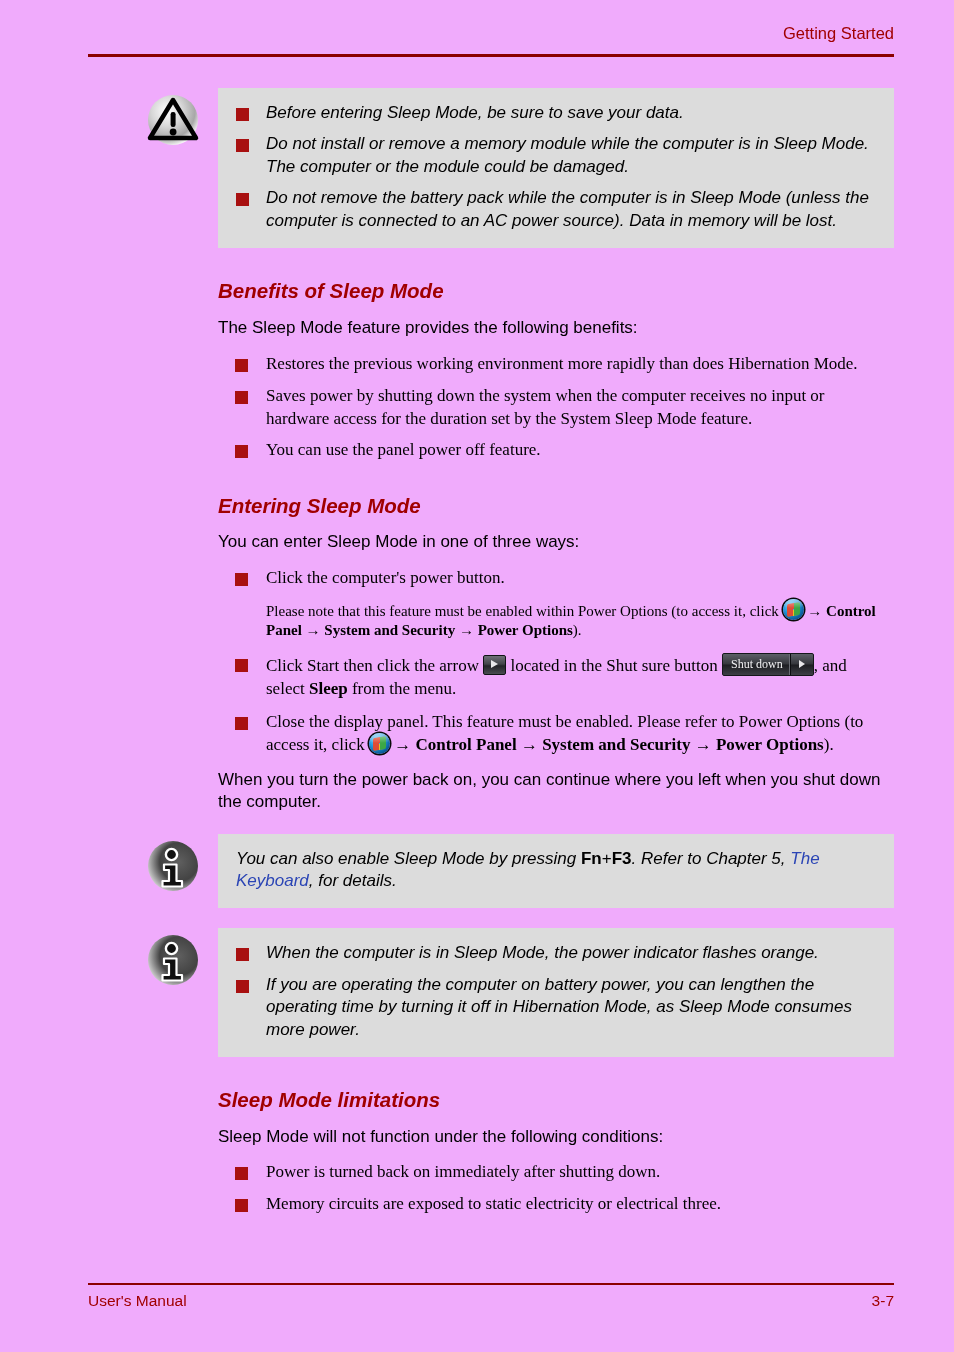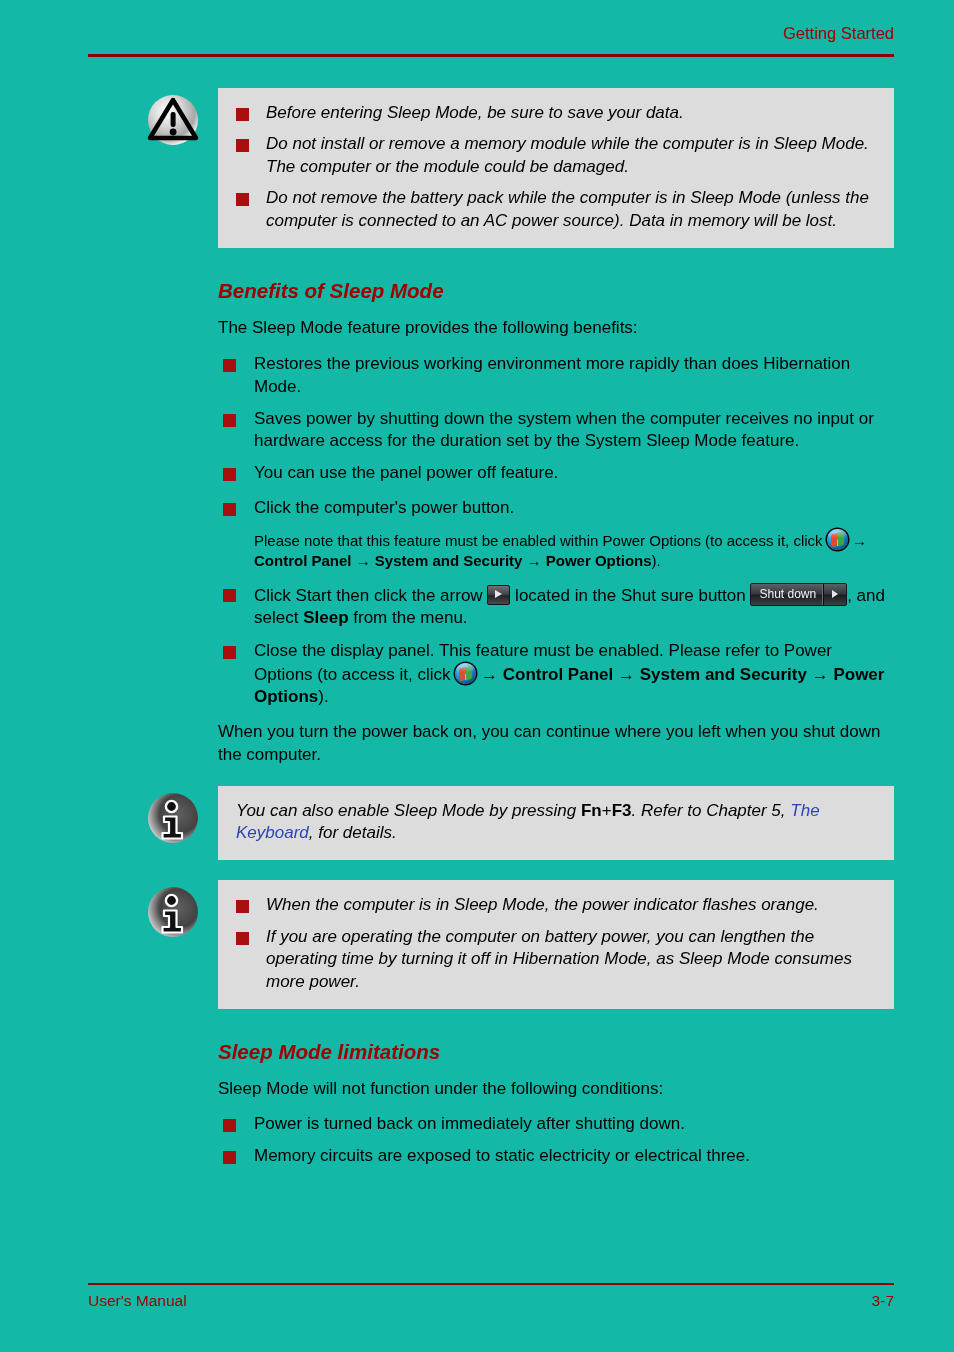--- a/index.html
+++ b/index.html
@@ -8,21 +8,21 @@
     background: #ffffff;
   }
   body {
     font-family: "Liberation Sans", sans-serif;
     color: #000000;
   }
   .page {
     position: relative;
     width: 954px;
     height: 1352px;
-    background: #14b8a6;
+    background: #f0abfc;
     overflow: hidden;
     box-sizing: border-box;
   }
 
   
   .header {
     position: absolute;
     left: 88px;
     top: 24px;
     width: 806px;
@@ -139,21 +139,21 @@
     line-height: 1.1;
   }
 
   p.body {
     font-size: 17px;
     line-height: 1.33;
     margin: 0;
   }
 
   
-  .blist { margin: 0; padding: 0; }
+  .blist { margin: 12px; padding: 0; font-family: Liberation Serif, serif; }
   .bitem {
     display: flex;
     align-items: flex-start;
     margin-bottom: 9px;
   }
   .bitem .sq {
     flex: 0 0 auto;
     width: 13px;
     height: 13px;
     background: #A81010;
@@ -324,20 +324,22 @@
       <div class="bitem">
         <div class="sq"></div>
         <div class="txt">Saves power by shutting down the system when the computer receives no input or hardware access for the duration set by the System Sleep Mode feature.</div>
       </div>
       <div class="bitem">
         <div class="sq"></div>
         <div class="txt">You can use the panel power off feature.</div>
       </div>
     </div>
 
+    <h2 class="sec" style="margin-top:33px;">Entering Sleep Mode</h2>
+    <p class="body" style="margin-top:14px;">You can enter Sleep Mode in one of three ways:</p>
 
     <div class="blist" style="margin-top:13px;">
 
       <div class="bitem">
         <div class="sq"></div>
         <div class="txt">
           <span>Click the computer's power button.</span>
           <div class="sub-para">
             <span>Please note that this feature must be enabled within Power Options (to access it, click</span>
             <span class="ico-win"></span>

